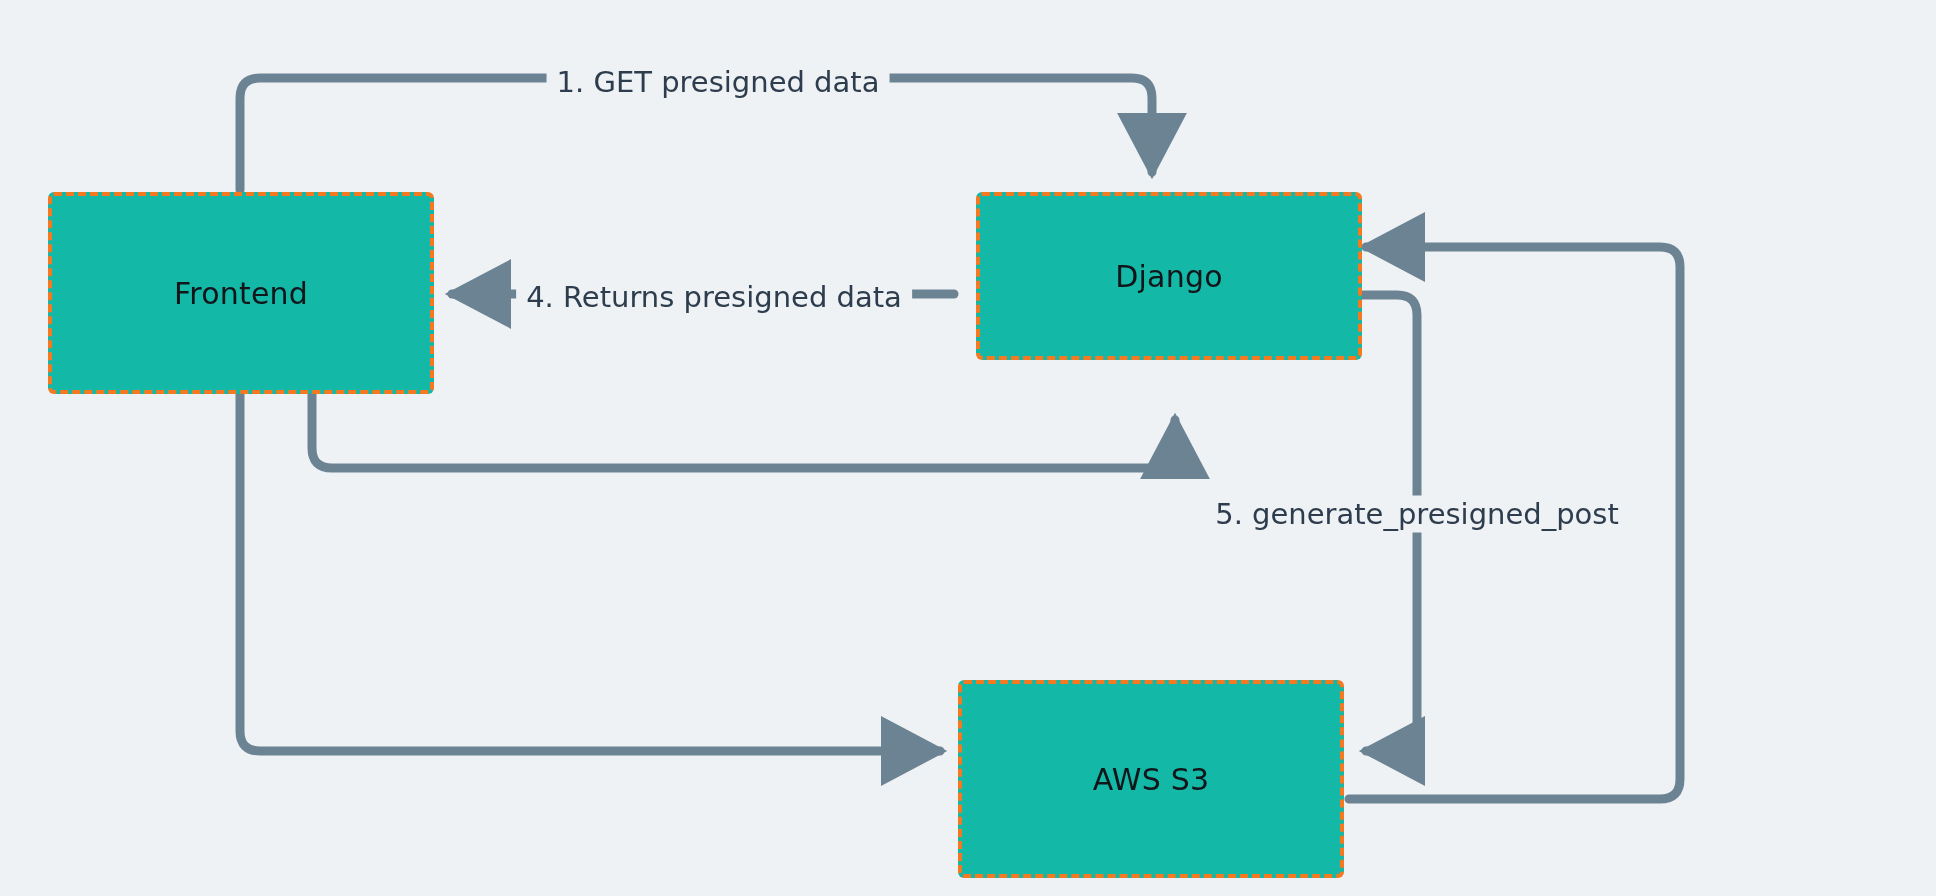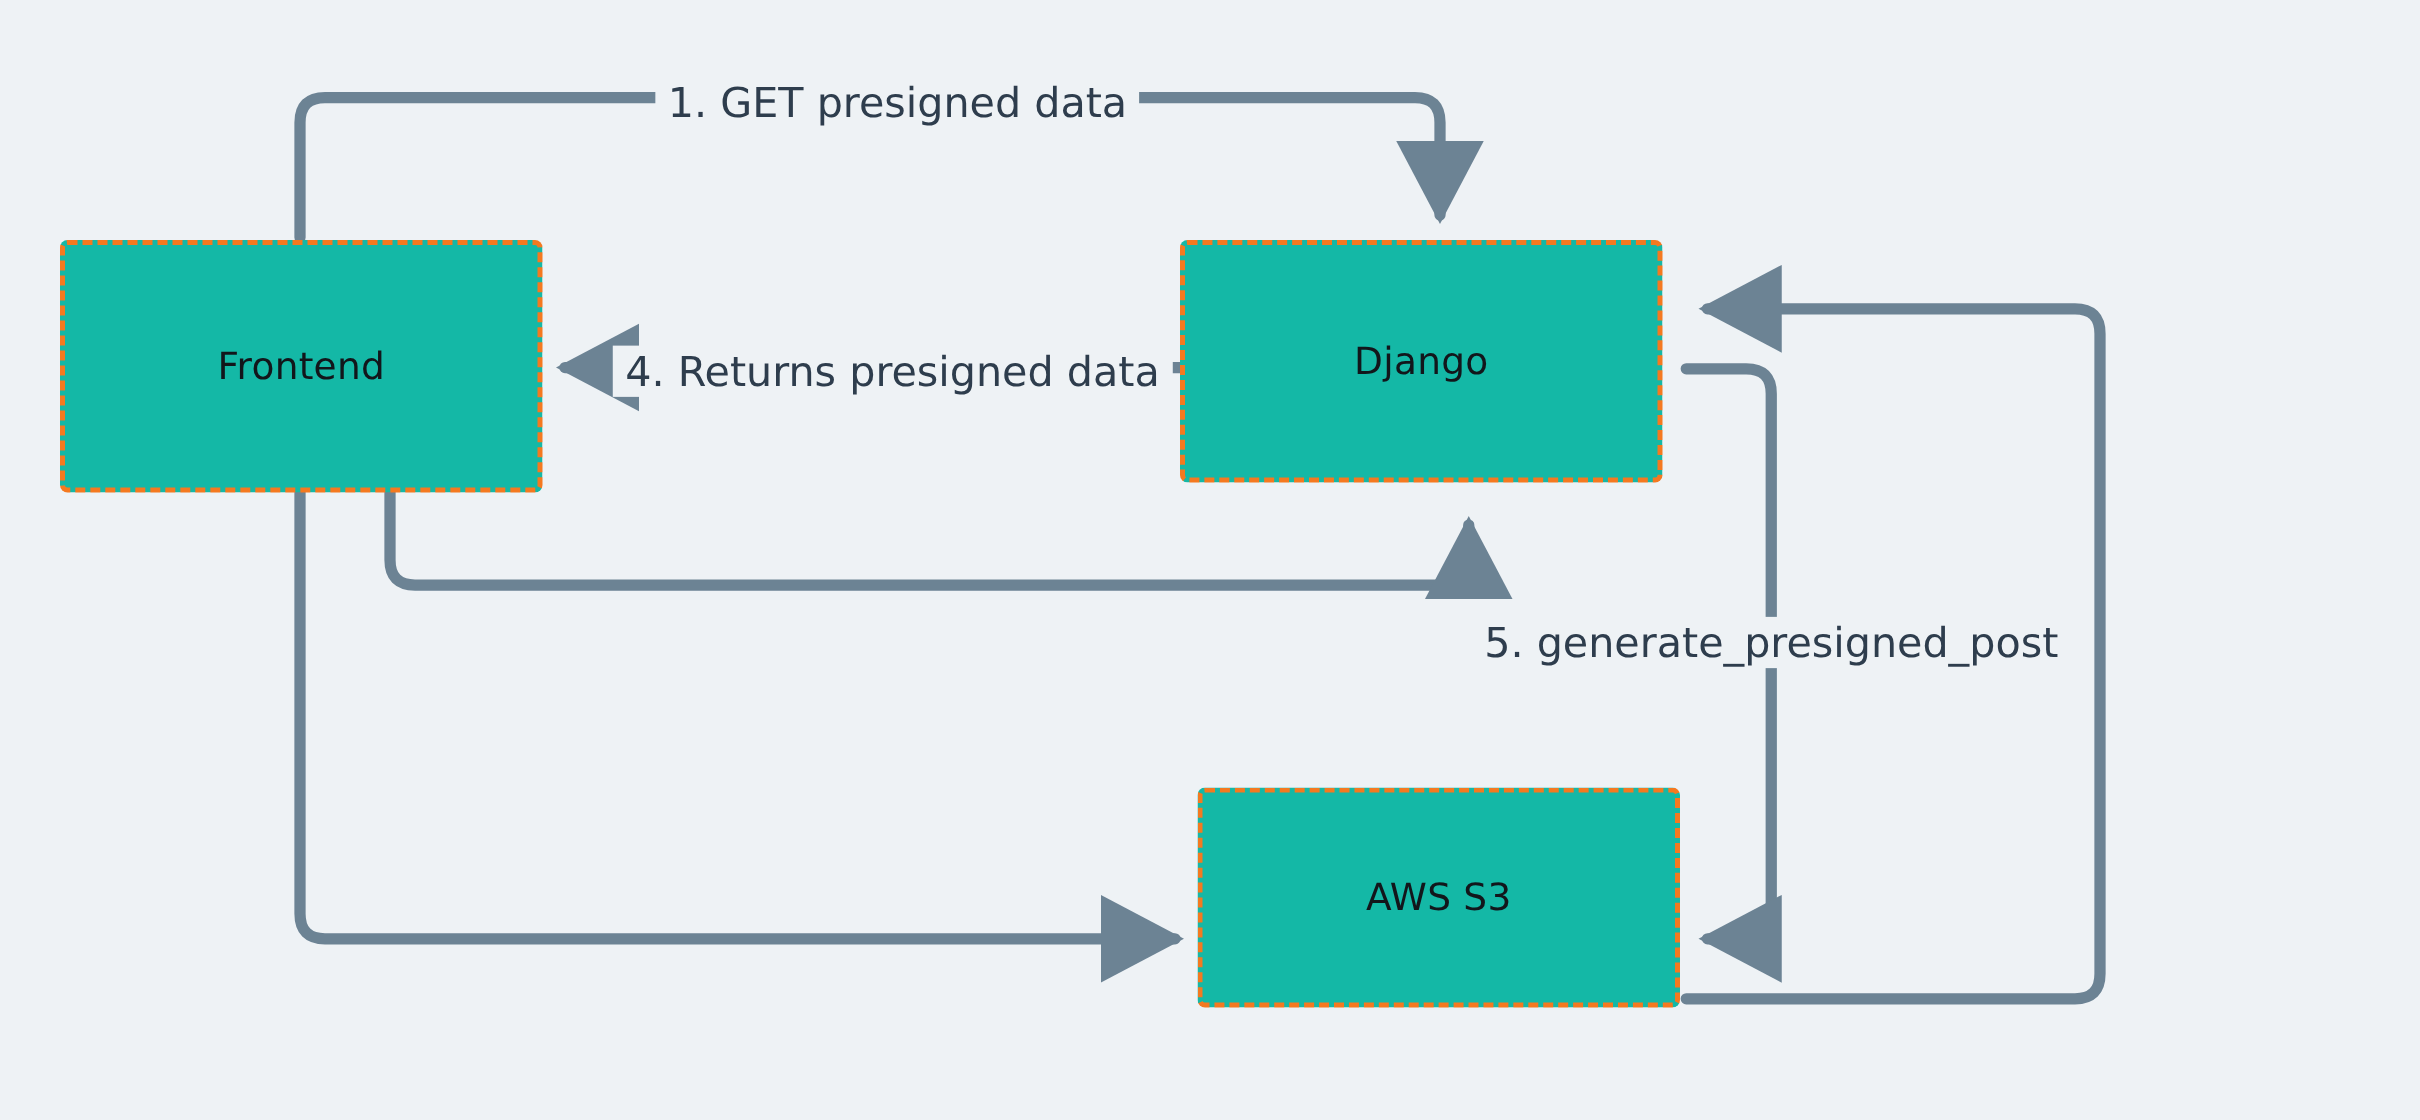--- a/index.html
+++ b/index.html
@@ -35,21 +35,21 @@
   }
   .node-label {
     font-size: 30px;
     color: #12161b;
     font-family: "DejaVu Sans", sans-serif;
     letter-spacing: 0.2px;
     white-space: pre;
   }
   .edge-label {
     position: absolute;
-    font-size: 33px;
+    font-size: 29px;
     color: #2e3d4d;
     font-family: "DejaVu Sans", sans-serif;
     background: #eef2f5;
     white-space: pre;
     z-index: 3;
     line-height: 1;
     padding: 4px 10px;
     transform: translate(-50%, -50%);
   }
 </style>
@@ -78,25 +78,25 @@
       <path d="M240,394 L240,731 Q240,751 260,751 L940,751" marker-end="url(#ah)"></path>
 
       <path d="M312,394 L312,448 Q312,468 332,468 L1155,468 Q1175,468 1175,448 L1175,420" marker-end="url(#ah)"></path>
     </g>
   </svg>
 
   <div class="node" style="left:48px; top:192px; width:386px; height:202px;">
     <span class="node-label">Frontend</span>
   </div>
 
-  <div class="node" style="left:944px; top:192px; width:386px; height:194px;">
+  <div class="node" style="left:976px; top:192px; width:386px; height:168px;">
     <span class="node-label">Django</span>
   </div>
 
-  <div class="node" style="left:958px; top:630px; width:386px; height:176px;">
+  <div class="node" style="left:958px; top:680px; width:386px; height:198px;">
     <span class="node-label">AWS S3</span>
   </div>
 
   <div class="edge-label" style="left:718px; top:82px;">1. GET presigned data</div>
 
   <div class="edge-label" style="left:1417px; top:514px;">5. generate_presigned_post</div>
 
 
   <div class="edge-label" style="left:714px; top:297px;text-align:center;">4. Returns presigned data</div>
 

